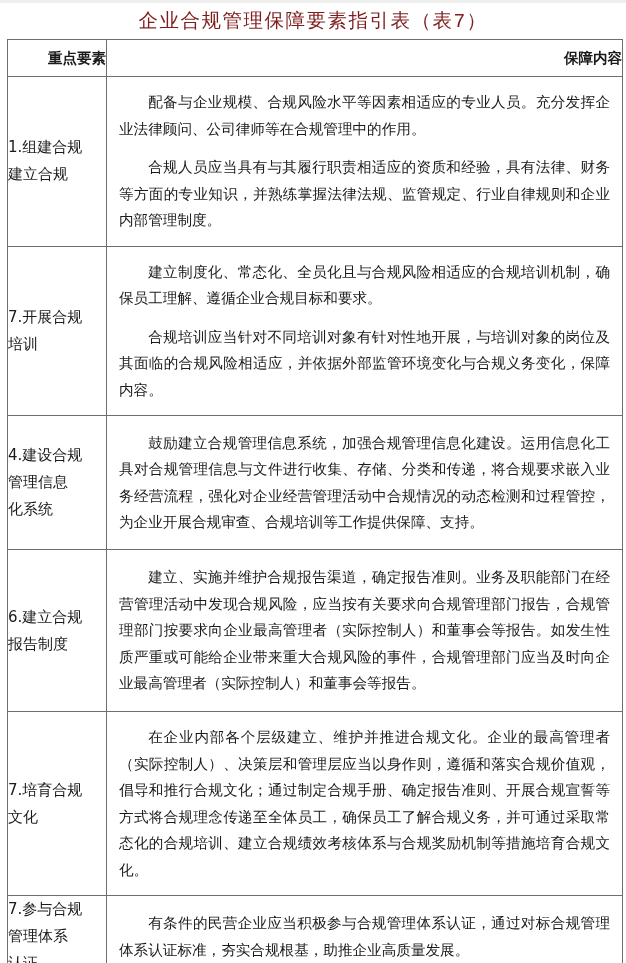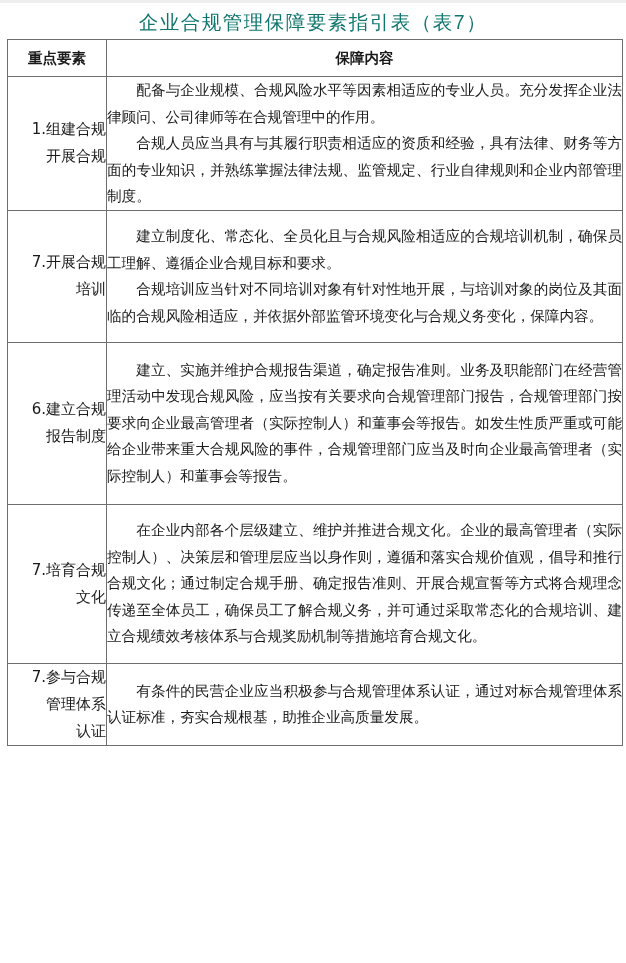--- a/index.html
+++ b/index.html
@@ -7,51 +7,51 @@
     width: 626px; height: 963px; overflow: hidden;
     background: #ffffff;
     font-family: "DejaVu Sans", "Liberation Sans", sans-serif;
     color: #1a1a1a;
     position: relative;
   }
   .top-band { position: absolute; left: 0; top: 0; width: 626px; height: 3px; background: #eeeeee; }
   .title {
     position: absolute; left: 0; top: 6px; width: 626px; height: 32px;
     text-align: center;
-    font-family: Liberation Sans, sans-serif;
+    font-family: Liberation Mono, monospace;
     font-size: 19.5px; letter-spacing: 1.5px; line-height: 32px;
-    color: #0f766e;
+    color: #7f1d1d;
   }
   table.guide {
     position: absolute; left: 7px; top: 39px;
     width: 615px;
     border-collapse: collapse;
     table-layout: fixed;
   }
   table.guide th, table.guide td {
     border: 1px solid #6e6e6e;
     padding: 0;
   }
   table.guide th {
-    height: 36px; font-size: 14.5px; font-weight: bold; text-align: center;
+    height: 36px; font-size: 14.5px; font-weight: bold; text-align: right;
   }
   col.c1 { width: 99px; }
   col.c2 { width: 516px; }
   td.elem {
-    text-align: right; vertical-align: middle;
+    text-align: left; vertical-align: middle;
     font-size: 15px; line-height: 27px;
     padding: 0 4px;
   }
   td.content {
     vertical-align: middle;
     font-size: 14.6px; line-height: 26.5px;
     padding: 2px 6px 2px 8px;
     text-align: justify;
   }
-  td.content p { margin: 0; text-indent: 2em; }
+  td.content p { margin: 12px; text-indent: 2em; }
 </style>
 </head>
 <body>
 
 <div class="top-band"></div>
 <div class="title">企业合规管理保障要素指引表（表7）</div>
 
 <table class="guide">
   <colgroup>
       <col class="c1">
@@ -60,35 +60,45 @@
   <thead>
     <tr>
       <th>重点要素</th>
       <th>保障内容</th>
     </tr>
   </thead>
   <tbody>
     <tr style="height:132px">
       <td class="elem">
         <div>1.组建合规</div>
-        <div>开展合规</div>
+        <div>建立合规</div>
       </td>
       <td class="content">
         <p>配备与企业规模、合规风险水平等因素相适应的专业人员。充分发挥企业法律顾问、公司律师等在合规管理中的作用。</p>
         <p>合规人员应当具有与其履行职责相适应的资质和经验，具有法律、财务等方面的专业知识，并熟练掌握法律法规、监管规定、行业自律规则和企业内部管理制度。</p>
       </td>
     </tr>
     <tr style="height:132px">
       <td class="elem">
         <div>7.开展合规</div>
         <div>培训</div>
       </td>
       <td class="content">
         <p>建立制度化、常态化、全员化且与合规风险相适应的合规培训机制，确保员工理解、遵循企业合规目标和要求。</p>
         <p>合规培训应当针对不同培训对象有针对性地开展，与培训对象的岗位及其面临的合规风险相适应，并依据外部监管环境变化与合规义务变化，保障内容。</p>
+      </td>
+    </tr>
+    <tr style="height:134px">
+      <td class="elem">
+        <div>4.建设合规</div>
+        <div>管理信息</div>
+        <div>化系统</div>
+      </td>
+      <td class="content">
+        <p>鼓励建立合规管理信息系统，加强合规管理信息化建设。运用信息化工具对合规管理信息与文件进行收集、存储、分类和传递，将合规要求嵌入业务经营流程，强化对企业经营管理活动中合规情况的动态检测和过程管控，为企业开展合规审查、合规培训等工作提供保障、支持。</p>
       </td>
     </tr>
     <tr style="height:162px">
       <td class="elem">
         <div>6.建立合规</div>
         <div>报告制度</div>
       </td>
       <td class="content">
         <p>建立、实施并维护合规报告渠道，确定报告准则。业务及职能部门在经营管理活动中发现合规风险，应当按有关要求向合规管理部门报告，合规管理部门按要求向企业最高管理者（实际控制人）和董事会等报告。如发生性质严重或可能给企业带来重大合规风险的事件，合规管理部门应当及时向企业最高管理者（实际控制人）和董事会等报告。</p>
       </td>

